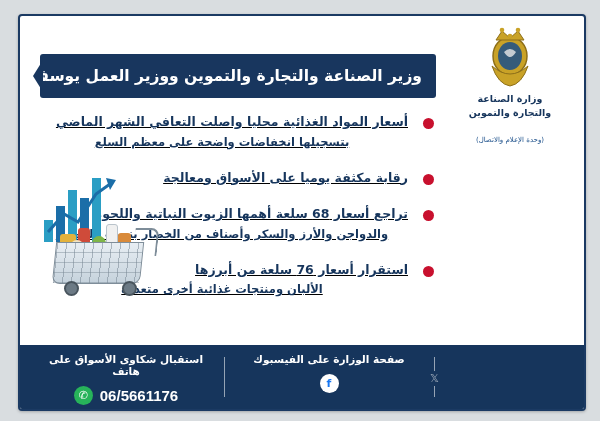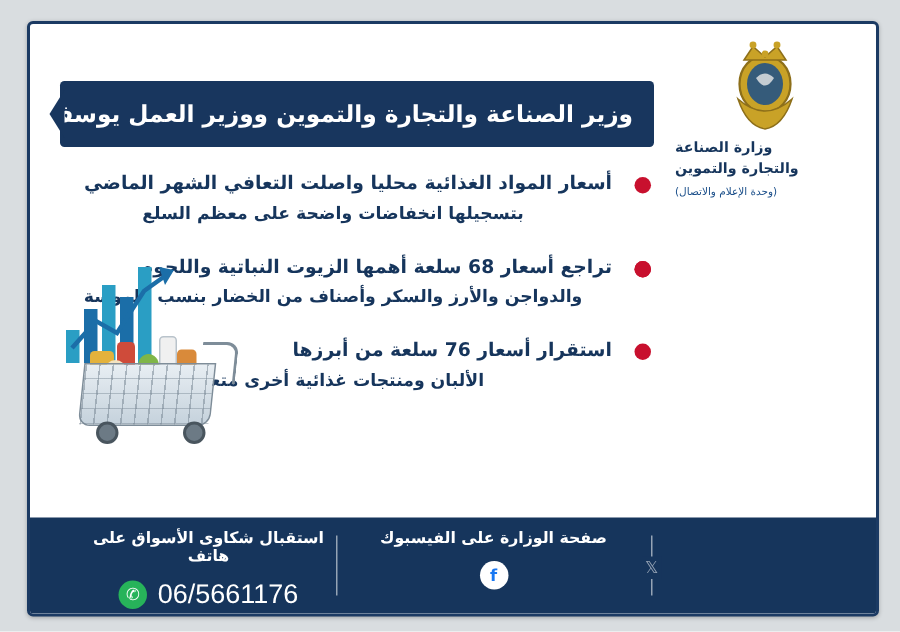--- a/index.html
+++ b/index.html
@@ -15,33 +15,33 @@
     width:564px;height:393px;
     background:#ffffff;
     border:2px solid #1b3a63;
     border-radius:4px;
     box-shadow:0 1px 3px rgba(0,0,0,.25);
     overflow:hidden;
   }
 
   
   .emblem-block{
-    position:absolute;right:14px;top:10px;width:120px;text-align:left;
+    position:absolute;right:14px;top:10px;width:120px;text-align:center;
   }
   .crown{
     width:56px;height:62px;margin:0 auto;
     position:relative;
   }
   .crown svg{display:block;}
   .ministry-name{
     margin-top:4px;
     font-size:9.5px;line-height:1.45;color:#16355c;font-weight:bold;
   }
   .ministry-unit{
-    font-size:7px;color:#1b4f8a;margin-top:4px;
+    font-size:7px;color:#1b4f8a;margin-top:16px;
   }
 
   
   .title-banner{
     position:absolute;
     right:148px;top:38px;
     width:396px;height:44px;
     background:#18365e;
     border-radius:3px;
     display:flex;align-items:center;
@@ -61,20 +61,21 @@
   }
 
   
   .bullets{
     position:absolute;right:150px;top:96px;width:398px;
   }
   .bullet-row{
     position:relative;
     padding-right:26px;
     margin-bottom:16px;
+    text-decoration:underline;
   }
   .dot{
     position:absolute;right:0;top:6px;
     width:11px;height:11px;border-radius:50%;
     background:#c8102e;
   }
   .bullet-line{
     color:#16355c;font-size:12.5px;font-weight:bold;line-height:1.65;
   }
   .bullet-line.sub{font-size:11.5px;text-align:center;}
@@ -136,21 +137,21 @@
   .circ{
     width:19px;height:19px;border-radius:50%;
     display:flex;align-items:center;justify-content:center;
     font-size:11px;font-weight:bold;color:#16355c;background:#ffffff;
     flex:none;
   }
   .circ.fb{background:#ffffff;color:#1877f2;}
   .circ.tw{background:#ffffff;color:#1da1f2;}
   .circ.ph{background:#27b35a;color:#ffffff;}
   .fval{font-size:10.5px;color:#ffffff;font-family:"Liberation Sans",sans-serif;}
-  .fval.big{font-size:18px;font-weight:normal;}
+  .fval.big{font-size:15px;font-weight:bold;}
   .fdivider{
     position:absolute;top:12px;width:1px;height:40px;background:#ffffff;opacity:.55;
     display:flex;align-items:center;justify-content:center;
   }
   .fdivider span{
     position:absolute;top:14px;font-size:11px;color:#fff;background:#16355c;padding:1px 2px;
   }
 </style>
 </head>
 <body>
@@ -184,20 +185,21 @@
   <div class="bullets">
 
     <div class="bullet-row">
       <span class="dot"></span>
       <div class="bullet-line">أسعار المواد الغذائية محليا واصلت التعافي الشهر الماضي</div>
       <div class="bullet-line sub">بتسجيلها انخفاضات واضحة على معظم السلع</div>
     </div>
 
     <div class="bullet-row">
       <span class="dot"></span>
+      <div class="bullet-line">رقابة مكثفة يوميا على الأسواق ومعالجة</div>
     </div>
 
     <div class="bullet-row">
       <span class="dot"></span>
       <div class="bullet-line">تراجع أسعار 68 سلعة أهمها الزيوت النباتية واللحوم</div>
       <div class="bullet-line sub">والدواجن والأرز والسكر وأصناف من الخضار بنسب ملموسة</div>
     </div>
 
     <div class="bullet-row">
       <span class="dot"></span>
@@ -233,21 +235,21 @@
         </div>
       <div class="handle"></div>
       <span class="wheel" style="left:26px;"></span>
       <span class="wheel" style="left:84px;"></span>
     </div>
   </div>
 
   <div class="footer">
     <div class="footer-inner">
 
-      <div class="fcol" style="left:29px;width:180px;">
+      <div class="fcol" style="left:16px;width:180px;">
         <div class="head">استقبال شكاوى الأسواق على هاتف</div>
         <div class="fline" style="justify-content:center;">
           <span class="circ ph">✆</span>
           <span class="fval big">06/5661176</span>
         </div>
       </div>
 
       <div class="fdivider" style="left:204px;"></div>
 
       <div class="fcol" style="left:214px;width:190px;">

